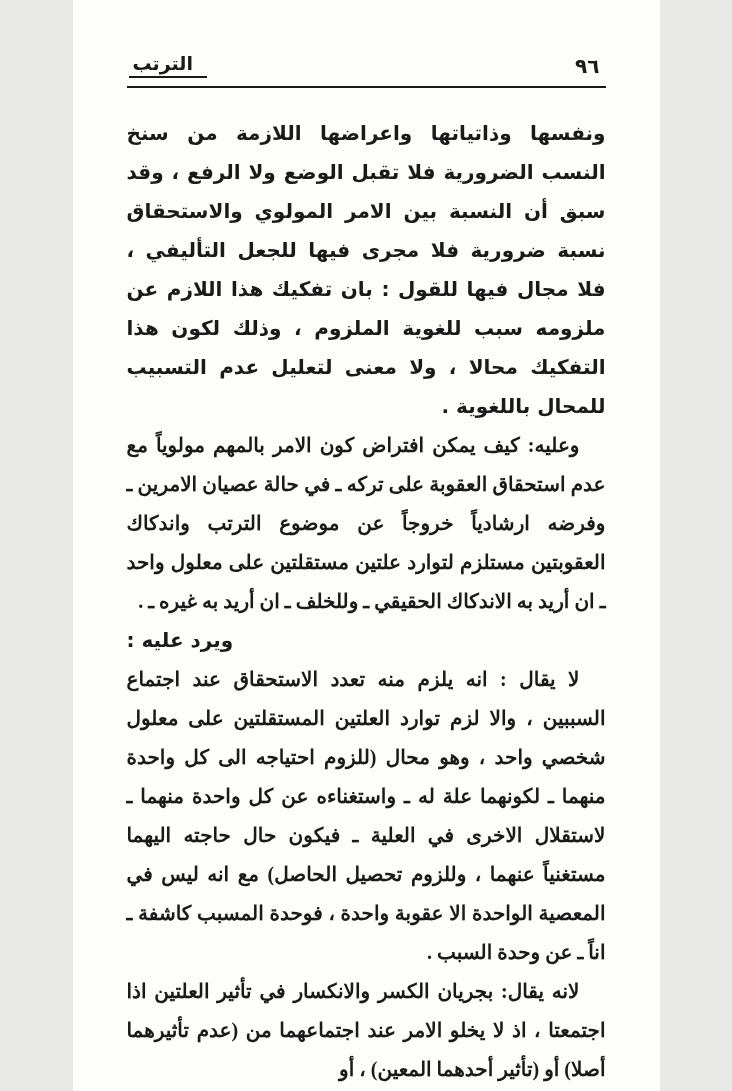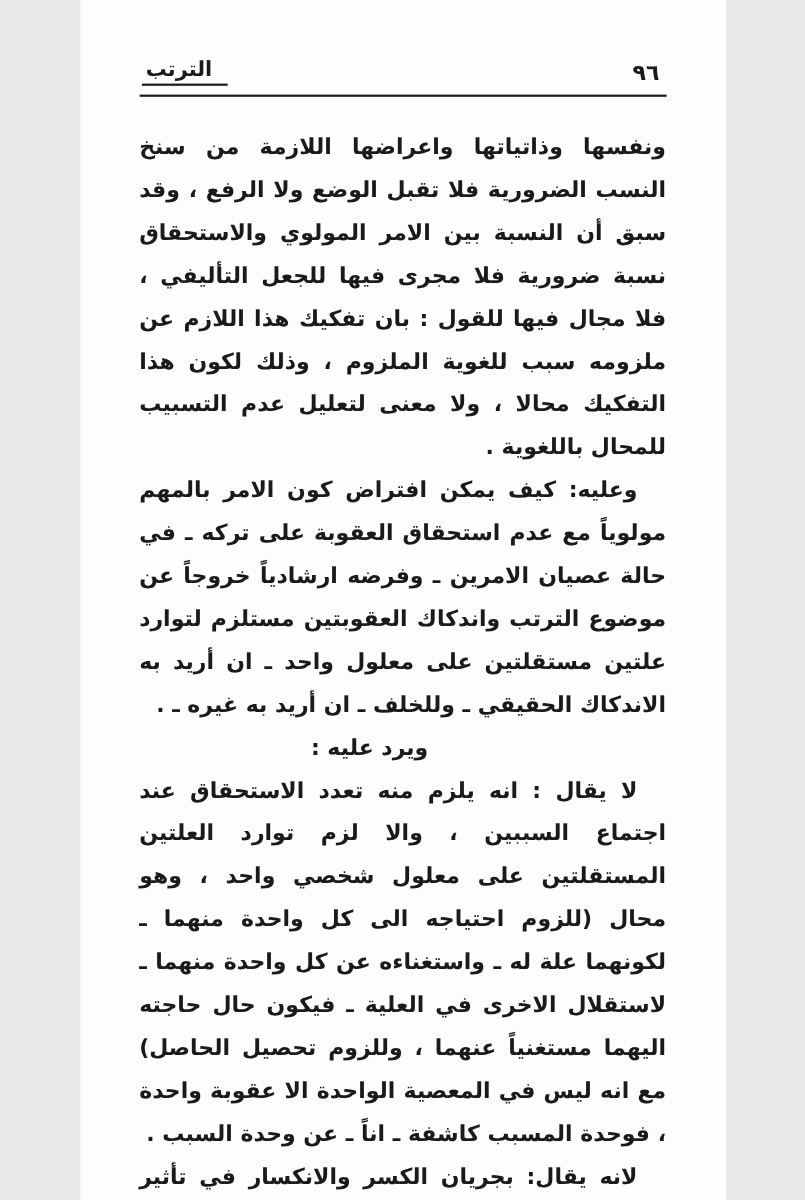--- a/index.html
+++ b/index.html
@@ -60,24 +60,25 @@
     font-weight: bold;
     line-height: 39px;
     text-align: justify;
     text-justify: inter-word;
   }
   .para {
     margin: 0;
   }
   .para.indent {
     text-indent: 1.3em;
+    font-family: Liberation Serif, serif;
   }
   .para.big-indent {
     text-indent: 3em;
-    text-align: center;
+    text-align: left;
   }
 </style>
 </head>
 <body>
 
 <div class="page">
 
   <header class="page-header">
     <span class="header-title">
       <span>الترتب</span>

